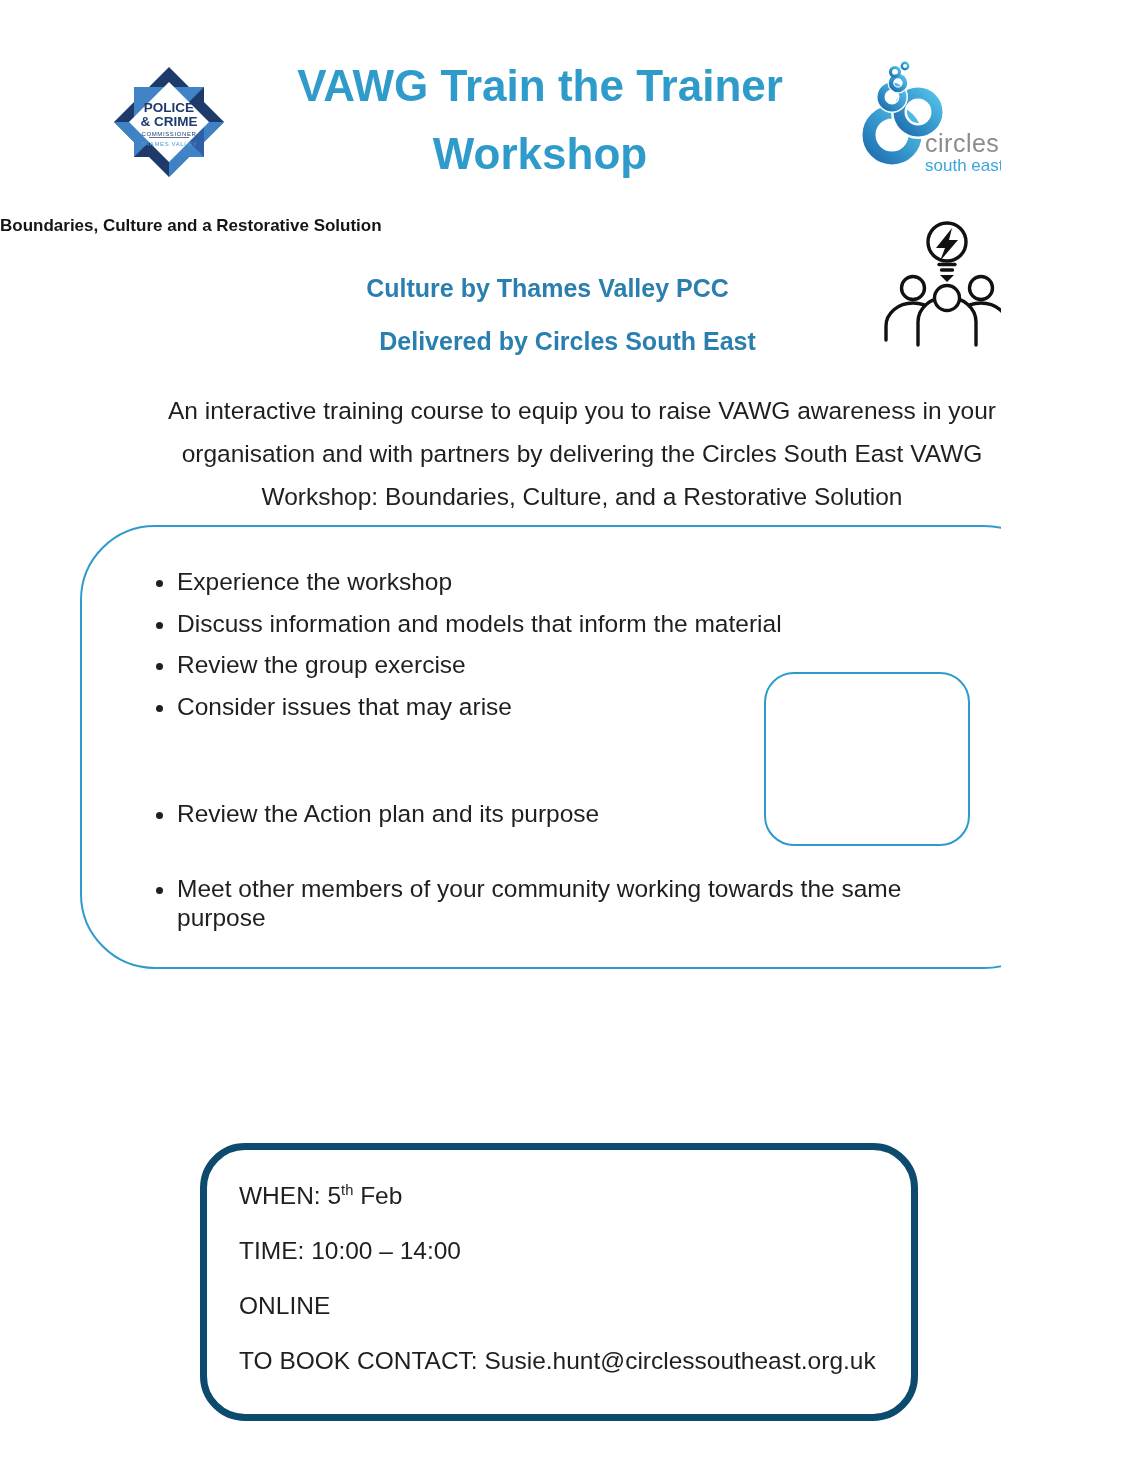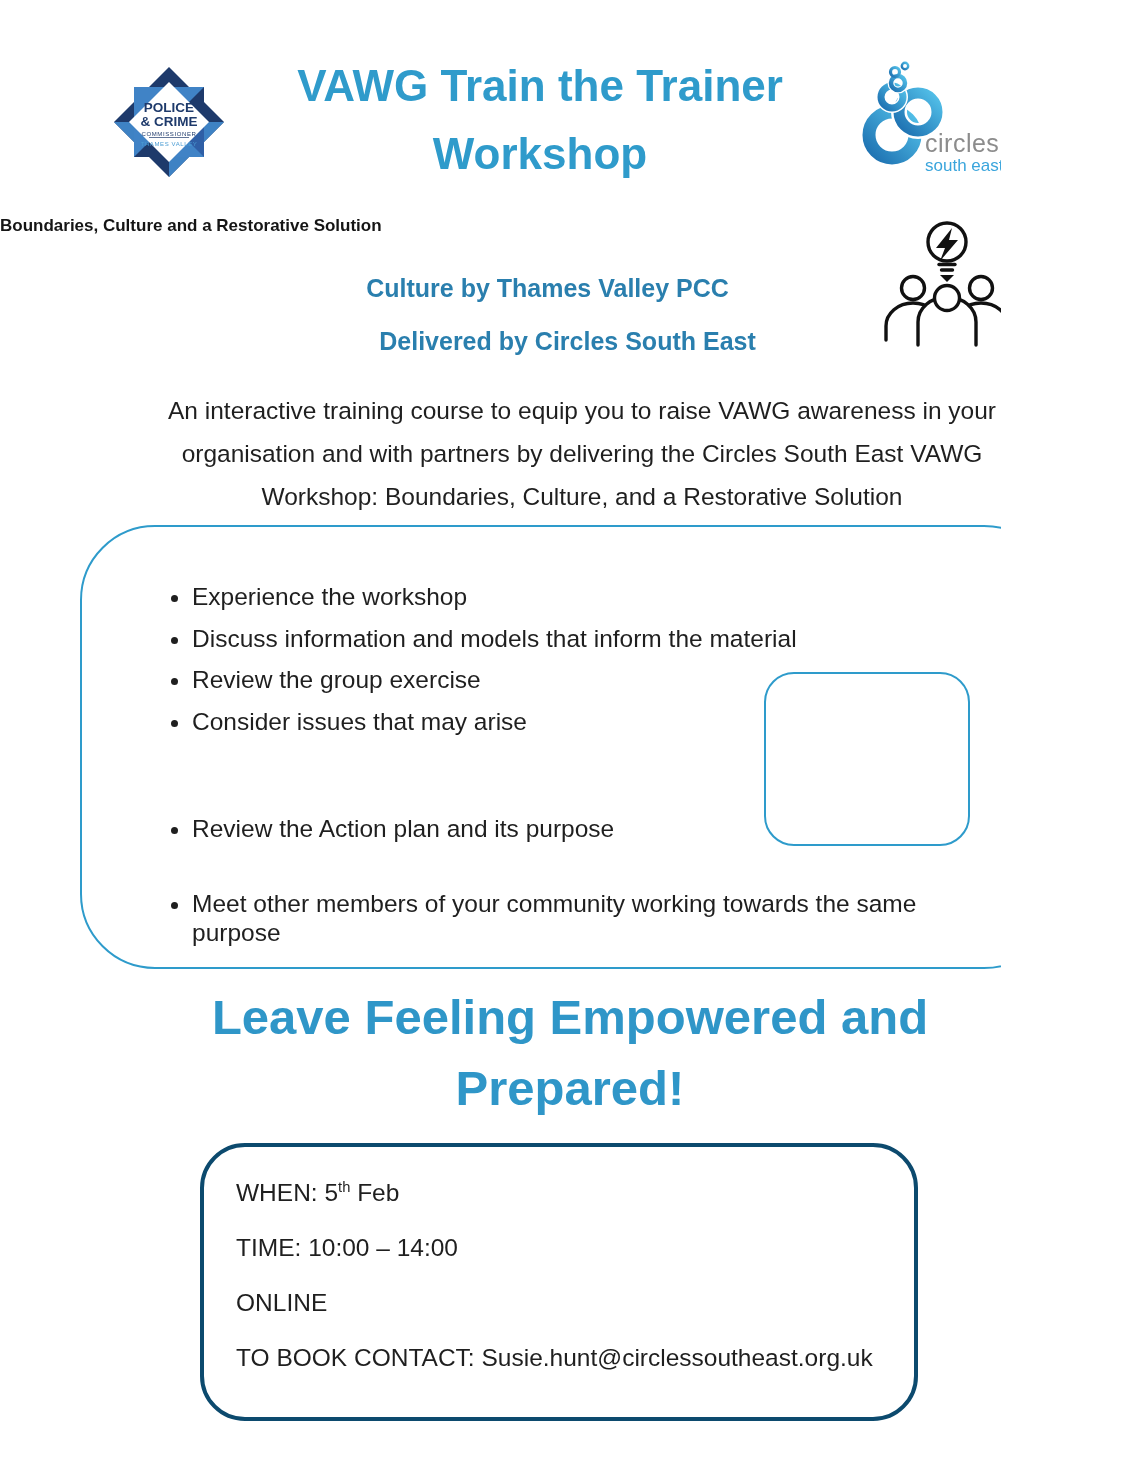--- a/index.html
+++ b/index.html
@@ -24,38 +24,38 @@
                font-size:25px; font-weight:bold; color:#2A7FAE;margin-left:20px; }
   .team-svg  { left:882px; top:216px; width:130px; height:135px; }
 
   .intro { top:389px; left:0; width:1140px; text-align:center;
            font-size:24.5px; line-height:43px; color:#1f1f1f;padding-left:12px; }
 
   
   .outer-box { left:80px; top:525px; width:975px; height:440px;
                border:2.5px solid #2E9BCB; border-radius:75px; }
 
-  ul.blist { margin:15px; padding-left:32px; list-style:disc; }
+  ul.blist { margin:0; padding-left:32px; list-style:disc; }
   ul.blist li { font-size:24.5px; line-height:29px; color:#1f1f1f; }
   .bullets-top { left:145px; top:567px; width:740px; }
   .bullets-top li { margin-bottom:12.5px; }
   .bullet-action    { left:145px; top:799px; width:740px; }
   .bullet-community { left:145px; top:874px; width:810px; }
   .bullet-community li { line-height:46px; }
 
   .callout { left:764px; top:672px; width:206px; height:174px; box-sizing:border-box;
              border:2px solid #2E9BCB; border-radius:30px; text-align:center;
              font-size:23.5px; line-height:35px; padding-top:52px; color:#1f1f1f; }
 
   .banner { top:993px; left:0; width:1140px; text-align:center;
             font-size:49px; font-weight:bold; color:#2F96C8; line-height:49px; }
   .banner .line2 { margin-top:22px; }
 
   .booking-box { left:200px; top:1143px; width:718px; height:278px; box-sizing:border-box;
-                 border:4px solid #0c4a6e; border-radius:45px; padding:26px 32px;
+                 border:7px solid #0c4a6e; border-radius:45px; padding:26px 32px;
                  font-size:24.5px; color:#1f1f1f; }
   .booking-line { line-height:29px; margin-bottom:26px; }
   .booking-line sup { font-size:60%; }
 
   svg text { font-family:"Liberation Sans", sans-serif; }
 </style>
 </head>
 <body>
 
 <div class="page">
@@ -143,24 +143,20 @@
   </div>
 
   <ul class="abs blist bullet-community">
     <li>Meet other members of your community working towards the same purpose</li>
   </ul>
 
   <ul class="abs blist bullet-action">
     <li>Review the Action plan and its purpose</li>
   </ul>
 
-  <div class="abs banner">
-    <div class="line1">Leave Feeling Empowered and</div>
-    <div class="line2">Prepared!</div>
-  </div>
 
   <div class="abs booking-box">
     <div class="booking-line"><span>WHEN: 5</span><sup>th</sup><span> Feb</span></div>
     <div class="booking-line">TIME: 10:00 – 14:00</div>
     <div class="booking-line">ONLINE</div>
     <div class="booking-line">TO BOOK CONTACT: Susie.hunt@circlessoutheast.org.uk</div>
   </div>
 
 </div>
 

